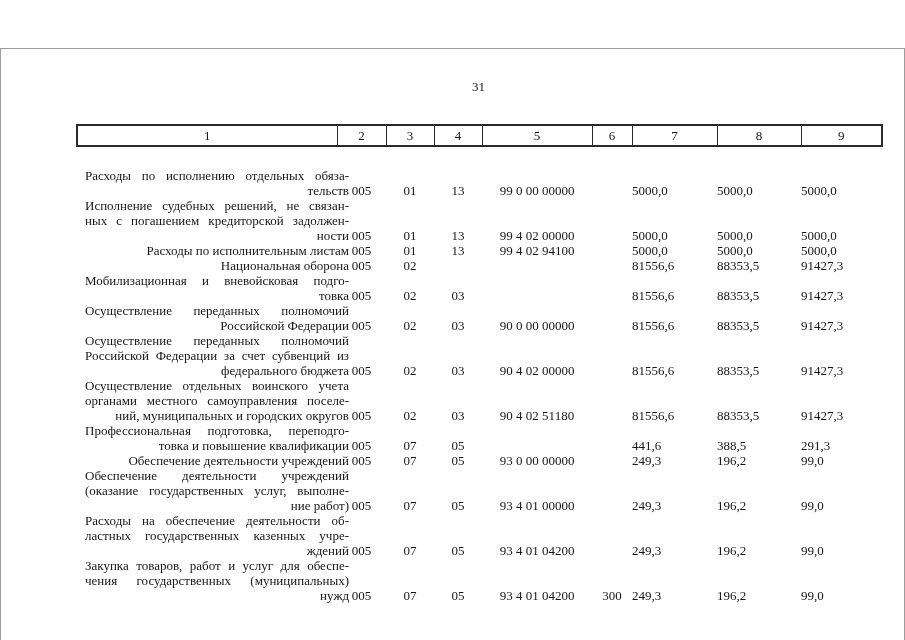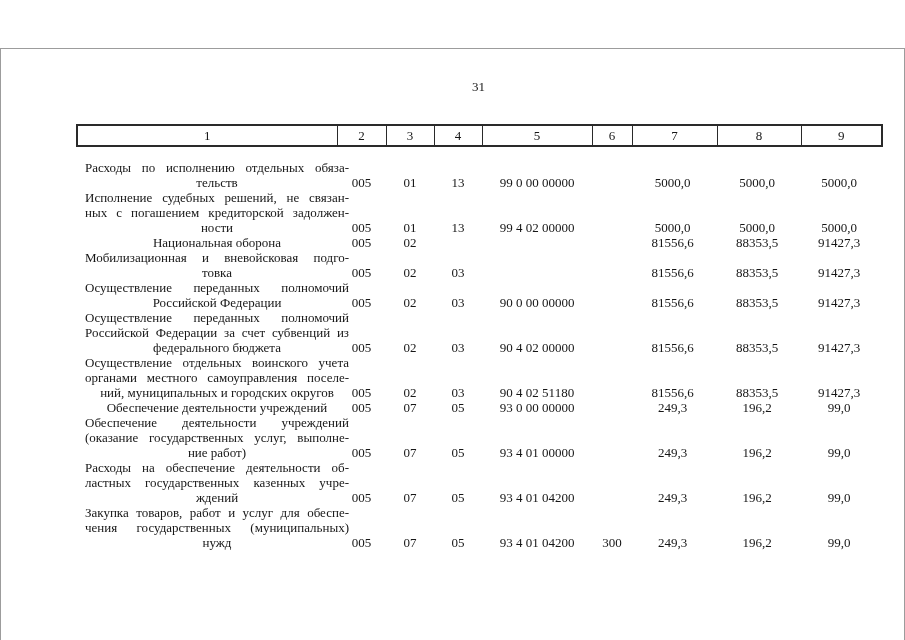--- a/index.html
+++ b/index.html
@@ -59,27 +59,27 @@
   }
   table.budget-table thead tr { border: 2px solid #2a2a2a; }
   table.budget-table { border: 2px solid #ffffff; border-top: none; }
   thead { border: 2px solid #2a2a2a; }
   tbody td {
     vertical-align: bottom;
     padding: 0;
     line-height: 15px;
     font-size: 13px;
   }
-  tbody tr:first-child td { padding-top: 13px; }
+  tbody tr:first-child td { padding-top: 21px; }
   td.c1 { padding-left: 7px; }
   td.c1 .nm { width: 264px; }
   .nm .jl { text-align: justify; text-align-last: justify; }
-  .nm .ll { text-align: center; white-space: nowrap; }
+  .nm .ll { text-align: right; white-space: nowrap; }
   td.c2, td.c3, td.c4, td.c5, td.c6 { text-align: center; }
-  td.c7, td.c8, td.c9 { text-align: center; padding-right: 4px; }
+  td.c7, td.c8, td.c9 { text-align: left; padding-right: 4px; }
 </style>
 </head>
 <body>
 
 <div class="page">
   <div class="page-number">31</div>
 
   <table class="budget-table">
     <colgroup>
       <col class="c1">
@@ -135,20 +135,35 @@
           <td class="c4">13</td>
           <td class="c5">99 4 02 00000</td>
           <td class="c6"></td>
           <td class="c7">5000,0</td>
           <td class="c8">5000,0</td>
           <td class="c9">5000,0</td>
         </tr>
         <tr>
           <td class="c1">
             <div class="nm">
+              <div class="ll">Расходы по исполнительным листам</div>
+            </div>
+          </td>
+          <td class="c2">005</td>
+          <td class="c3">01</td>
+          <td class="c4">13</td>
+          <td class="c5">99 4 02 94100</td>
+          <td class="c6"></td>
+          <td class="c7">5000,0</td>
+          <td class="c8">5000,0</td>
+          <td class="c9">5000,0</td>
+        </tr>
+        <tr>
+          <td class="c1">
+            <div class="nm">
               <div class="ll">Национальная оборона</div>
             </div>
           </td>
           <td class="c2">005</td>
           <td class="c3">02</td>
           <td class="c4"></td>
           <td class="c5"></td>
           <td class="c6"></td>
           <td class="c7">81556,6</td>
           <td class="c8">88353,5</td>
@@ -212,20 +227,36 @@
             </div>
           </td>
           <td class="c2">005</td>
           <td class="c3">02</td>
           <td class="c4">03</td>
           <td class="c5">90 4 02 51180</td>
           <td class="c6"></td>
           <td class="c7">81556,6</td>
           <td class="c8">88353,5</td>
           <td class="c9">91427,3</td>
+        </tr>
+        <tr>
+          <td class="c1">
+            <div class="nm">
+              <div class="jl">Профессиональная подготовка, переподго-</div>
+              <div class="ll">товка и повышение квалификации</div>
+            </div>
+          </td>
+          <td class="c2">005</td>
+          <td class="c3">07</td>
+          <td class="c4">05</td>
+          <td class="c5"></td>
+          <td class="c6"></td>
+          <td class="c7">441,6</td>
+          <td class="c8">388,5</td>
+          <td class="c9">291,3</td>
         </tr>
         <tr>
           <td class="c1">
             <div class="nm">
               <div class="ll">Обеспечение деятельности учреждений</div>
             </div>
           </td>
           <td class="c2">005</td>
           <td class="c3">07</td>
           <td class="c4">05</td>

